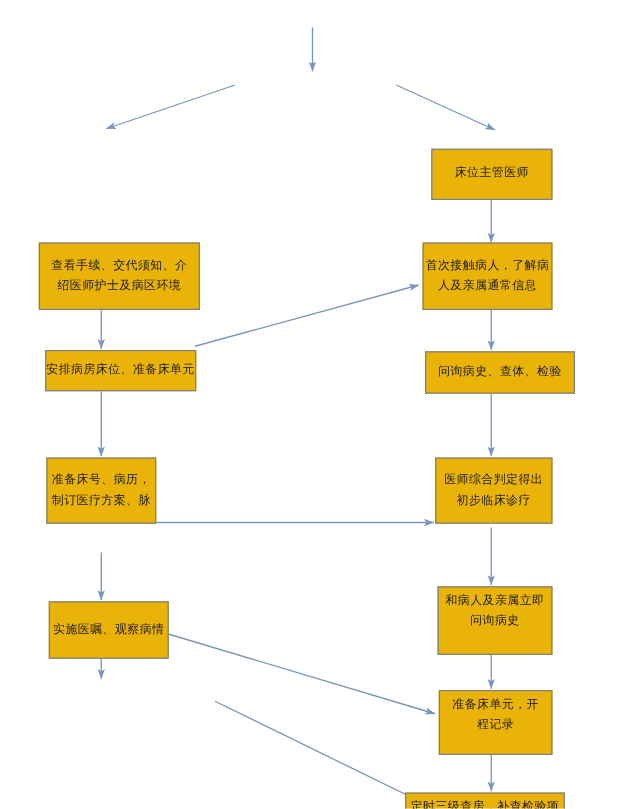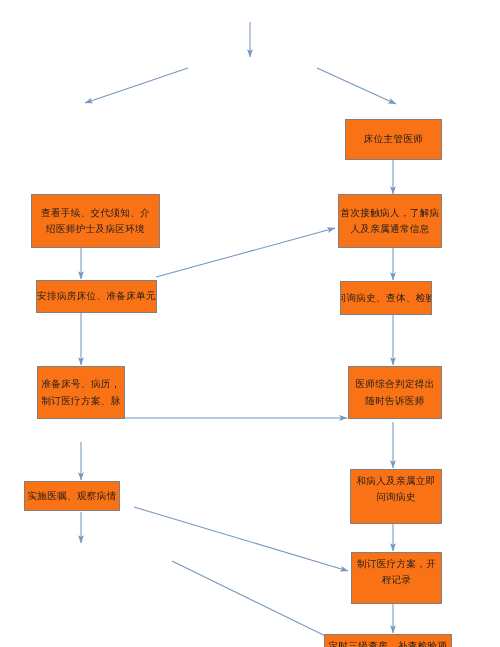--- a/index.html
+++ b/index.html
@@ -22,21 +22,21 @@
     position: absolute;
     left: 0;
     top: 0;
     width: 500px;
     height: 647px;
   }
   .node {
     position: absolute;
     box-sizing: border-box;
     border: 1px solid #808080;
-    background: #f97316;
+    background: #eab308;
     color: #1a1a1a;
     display: flex;
     flex-direction: column;
     align-items: center;
     justify-content: center;
     text-align: center;
     font-size: 9.5px;
     line-height: 1.72;
     letter-spacing: 0.4px;
     overflow: hidden;
@@ -94,46 +94,46 @@
 
   <div class="node" style="left:338px; top:194px; width:104px; height:54px;">
     <span class="ln">首次接触病人，了解病</span>
     <span class="ln">人及亲属通常信息</span>
   </div>
 
   <div class="node" style="left:36px; top:280px; width:121px; height:33px;">
     <span class="ln">安排病房床位、准备床单元</span>
   </div>
 
-  <div class="node" style="left:340px; top:281px; width:92px; height:34px;">
+  <div class="node" style="left:340px; top:281px; width:120px; height:34px;">
     <span class="ln">问询病史、查体、检验</span>
   </div>
 
   <div class="node" style="left:37px; top:366px; width:88px; height:53px;justify-content:center;">
     <span class="ln">准备床号、病历，</span>
     <span class="ln">制订医疗方案、脉</span>
   </div>
 
   <div class="node" style="left:348px; top:366px; width:94px; height:53px;">
     <span class="ln">医师综合判定得出</span>
-    <span class="ln">随时告诉医师</span>
+    <span class="ln">初步临床诊疗</span>
   </div>
 
-  <div class="node" style="left:24px; top:481px; width:96px; height:30px;">
+  <div class="node" style="left:39px; top:481px; width:96px; height:46px;">
     <span class="ln">实施医嘱、观察病情</span>
   </div>
 
   <div class="node clip" style="left:350px; top:469px; width:92px; height:55px;">
     <span class="ln">和病人及亲属立即</span>
     <span class="ln">问询病史</span>
   </div>
 
 
   <div class="node clip" style="left:351px; top:552px; width:91px; height:52px;">
-    <span class="ln">制订医疗方案，开</span>
+    <span class="ln">准备床单元，开</span>
     <span class="ln">程记录</span>
   </div>
 
   <div class="node clip" style="left:324px; top:634px; width:128px; height:30px;">
     <span class="ln">定时三级查房，补查检验项</span>
   </div>
 
 </div>
 
 </body></html>

